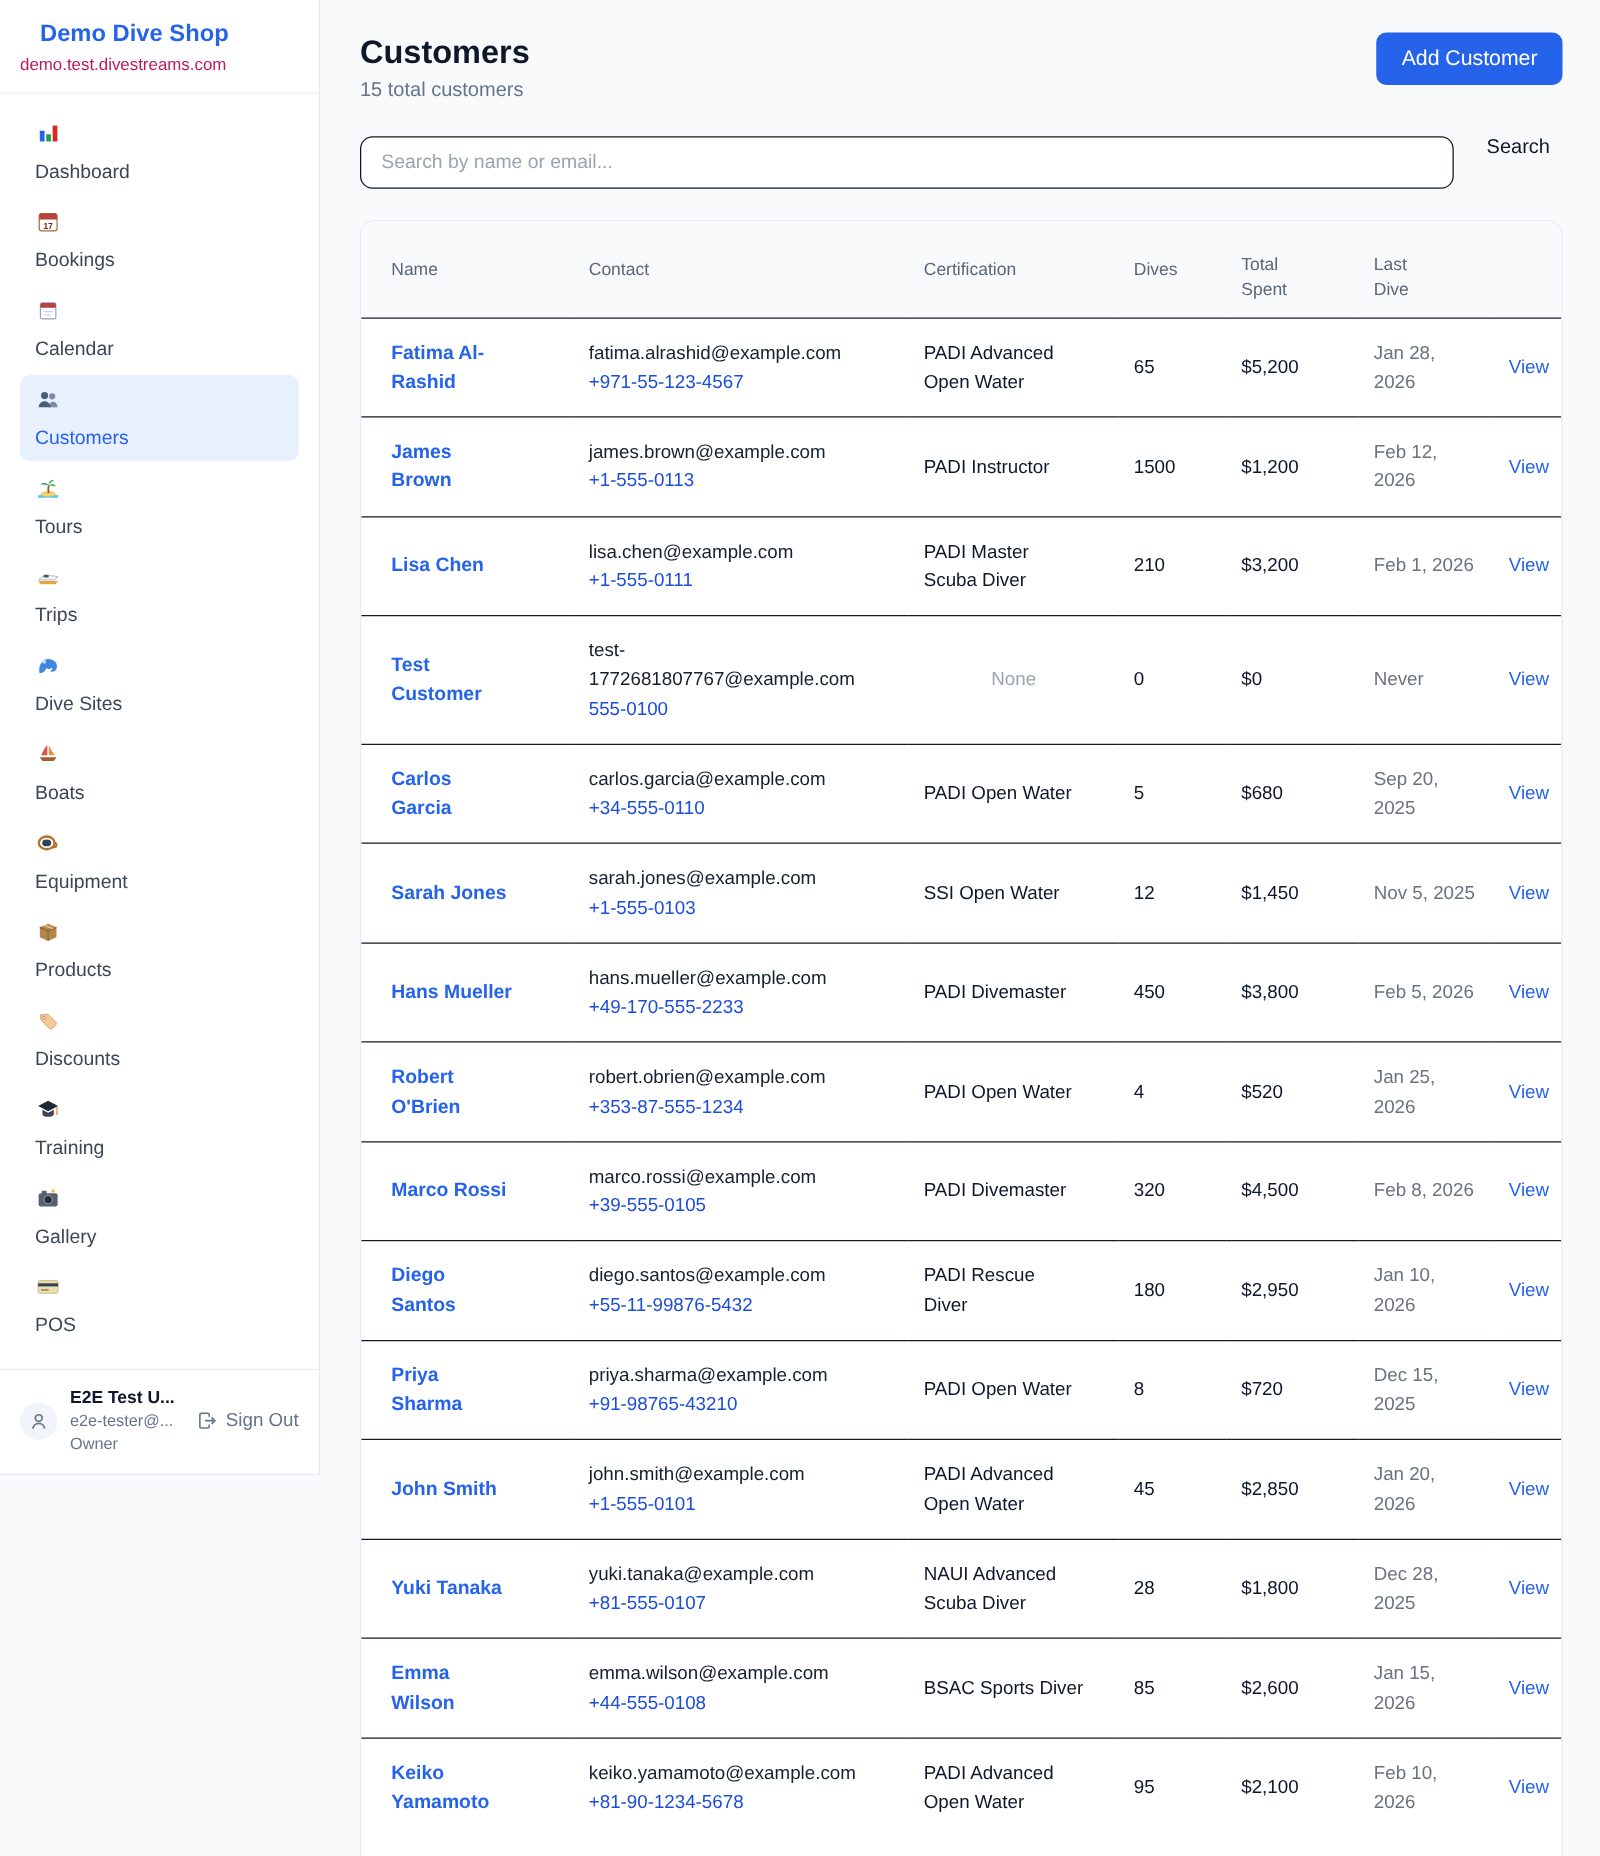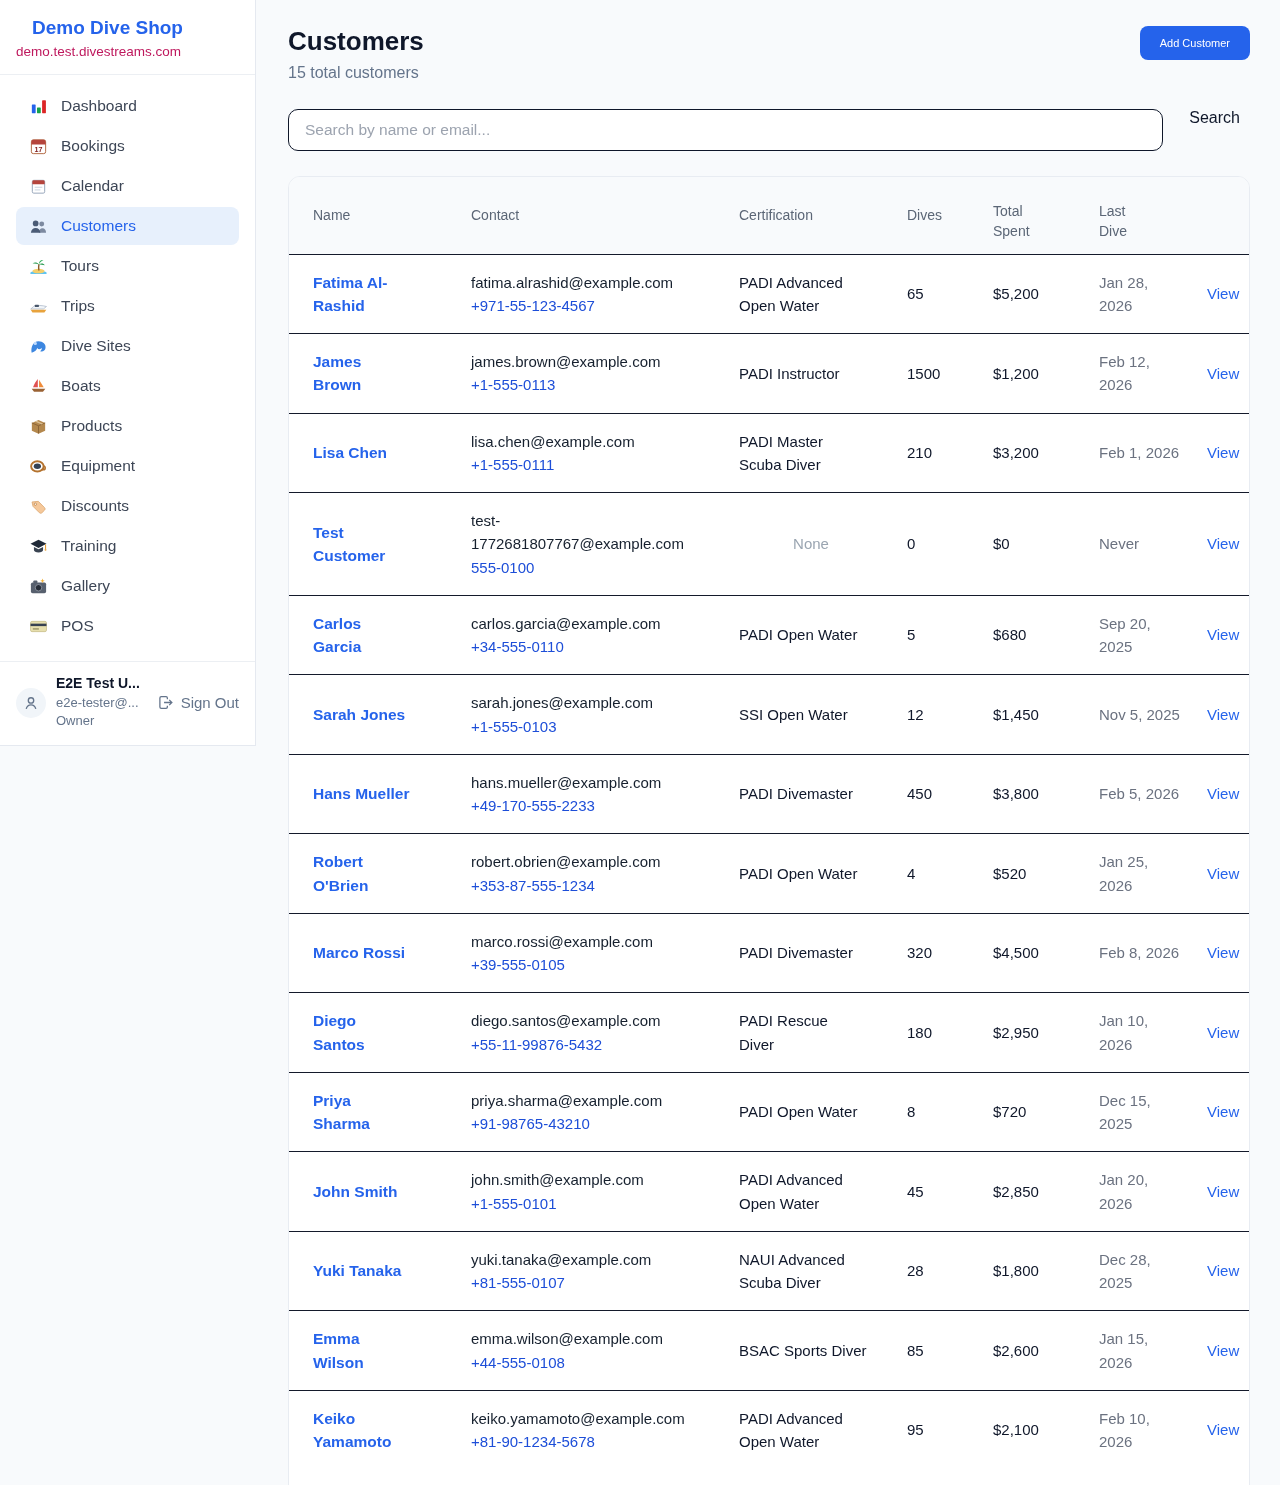--- a/index.html
+++ b/index.html
@@ -15,23 +15,23 @@
   
   .sidebar {
     width:256px; flex:none; background:#ffffff;
     border-right:1px solid #e5e9f0; border-bottom:1px solid #e5e9f0;
   }
   .sb-head { padding:17px 16px 15px; border-bottom:1px solid #eceff3; }
   .brand { font-size:19px; font-weight:700; color:#2563eb; cursor:pointer;margin-left:16px; }
   .domain { font-size:13.5px; color:#be185d; margin-top:5px; }
   .sb-nav { padding:10px 16px 14px; }
   .nav-item {
-    display:flex; align-items:center; gap:13px;
+    display:flex; align-items:flex-start; gap:13px;
     padding:9px 12px; margin:2px 0; border-radius:8px;
-    font-size:15.5px; color:#3d4656; cursor:pointer;
+    font-size:15.5px; color:#3d4656; cursor:pointer;flex-direction:column;
   }
   .nav-item.active { background:#e7f0fc; color:#2563eb; font-weight:500; }
   .nav-icon { width:20px; height:20px; flex:none; display:flex; align-items:center; justify-content:center; }
   .sb-foot {
     border-top:1px solid #eceff3; padding:13px 16px 15px;
     display:flex; align-items:center; gap:10px;
   }
   .avatar {
     width:30px; height:30px; border-radius:50%; background:#f1f5f9;
     display:flex; align-items:center; justify-content:center; flex:none;
@@ -45,21 +45,21 @@
     color:#64748b; font-size:15px; font-family:inherit; flex:none;text-align:center;
   }
 
   
   main { flex:1; padding:26px 30px 0 32px; min-width:0; }
   .page-head { display:flex; justify-content:space-between; align-items:flex-start; }
   h1 { margin:0; font-size:26px; font-weight:700; color:#0f172a; }
   .subtitle { margin-top:7px; font-size:16px; color:#64748b; }
   .add-btn {
     background:#2563eb; color:#fff; border:none; border-radius:8px;
-    padding:11px 20px; font-size:11px; font-weight:500;
+    padding:11px 20px; font-size:17px; font-weight:500;
     font-family:inherit; cursor:pointer;
   }
   .search-row { display:flex; align-items:flex-start; margin-top:27px; }
   .search-input {
     flex:1; height:42px; background:#fff; color:#0f172a;
     border:1.5px solid #0f172a; border-radius:10px;
     padding:0 16px; font-size:15.5px; font-family:inherit; outline:none;
   }
   .search-input::placeholder { color:#9ca3af; }
   .search-btn {
@@ -189,37 +189,37 @@
               <path d="M9.3 2.2v8.6H4.2c1.5-3.4 3.2-6.5 5.1-8.6z" fill="#e05252"></path>
               <path d="M10.6 2.8l4.9 8h-4.9z" fill="#f08c3a"></path>
               <path d="M2.8 12.4h14.4l-2.5 3.2H5.3z" fill="#9a6234"></path>
             </svg>
           </span>
           <span class="nav-label">Boats</span>
         </div>
         <div class="nav-item">
           <span class="nav-icon">
             <svg viewBox="0 0 20 20" width="19" height="19">
+              <ellipse cx="8.8" cy="9.8" rx="6.6" ry="5.4" fill="none" stroke="#b4732f" stroke-width="2"></ellipse>
+              <ellipse cx="8.8" cy="9.8" rx="3.8" ry="2.9" fill="#334155"></ellipse>
+              <path d="M15.4 9.6c2.2 0 2.2 3.8-.2 3.8h-2.6" stroke="#b4732f" stroke-width="1.7" fill="none"></path>
+            </svg>
+          </span>
+          <span class="nav-label">Equipment</span>
+        </div>
+        <div class="nav-item">
+          <span class="nav-icon">
+            <svg viewBox="0 0 20 20" width="19" height="19">
               <path d="M3 6.2l7-3 7 3v8.4l-7 3-7-3z" fill="#b4884d"></path>
               <path d="M3 6.2l7 3 7-3" fill="none" stroke="#8a6336" stroke-width="1"></path>
               <path d="M10 9.2v8.2" stroke="#8a6336" stroke-width="1"></path>
               <path d="M6.2 4.8l7 3 1.8-.8-7-3z" fill="#dcc094"></path>
             </svg>
           </span>
           <span class="nav-label">Products</span>
-        </div>
-        <div class="nav-item">
-          <span class="nav-icon">
-            <svg viewBox="0 0 20 20" width="19" height="19">
-              <ellipse cx="8.8" cy="9.8" rx="6.6" ry="5.4" fill="none" stroke="#b4732f" stroke-width="2"></ellipse>
-              <ellipse cx="8.8" cy="9.8" rx="3.8" ry="2.9" fill="#334155"></ellipse>
-              <path d="M15.4 9.6c2.2 0 2.2 3.8-.2 3.8h-2.6" stroke="#b4732f" stroke-width="1.7" fill="none"></path>
-            </svg>
-          </span>
-          <span class="nav-label">Equipment</span>
         </div>
         <div class="nav-item">
           <span class="nav-icon">
             <svg viewBox="0 0 20 20" width="19" height="19">
               <path d="M3.2 5.2l6.6-.6 6.6 6.6c.7.7.7 1.9 0 2.6l-2.8 2.8c-.7.7-1.9.7-2.6 0L4.2 9.8z" fill="#f5c89a" stroke="#d9a36a" stroke-width=".8"></path>
               <circle cx="6.7" cy="7.6" r="1.2" fill="#fff" stroke="#b98044" stroke-width=".8"></circle>
             </svg>
           </span>
           <span class="nav-label">Discounts</span>
         </div>

